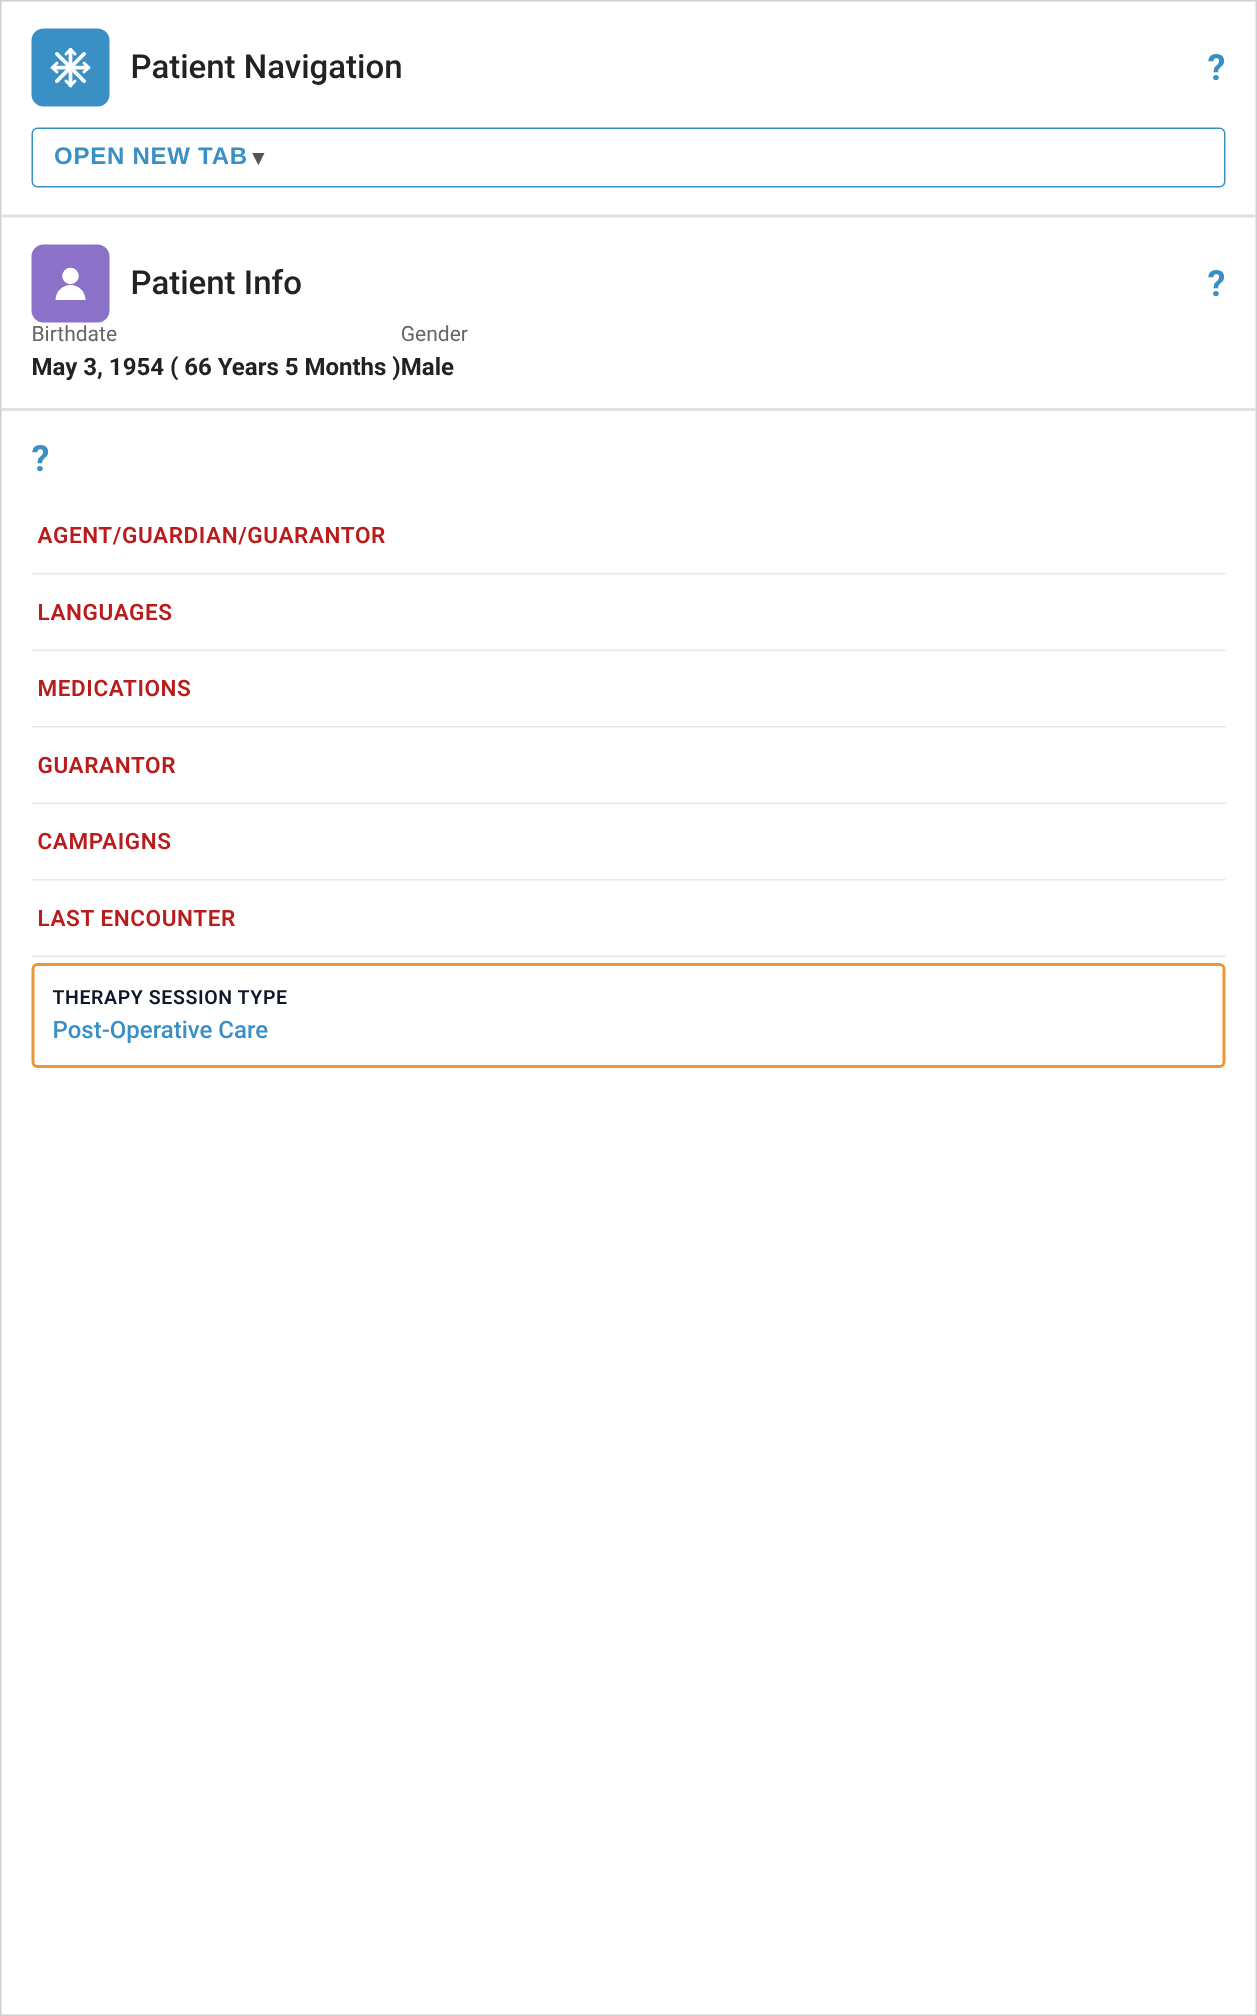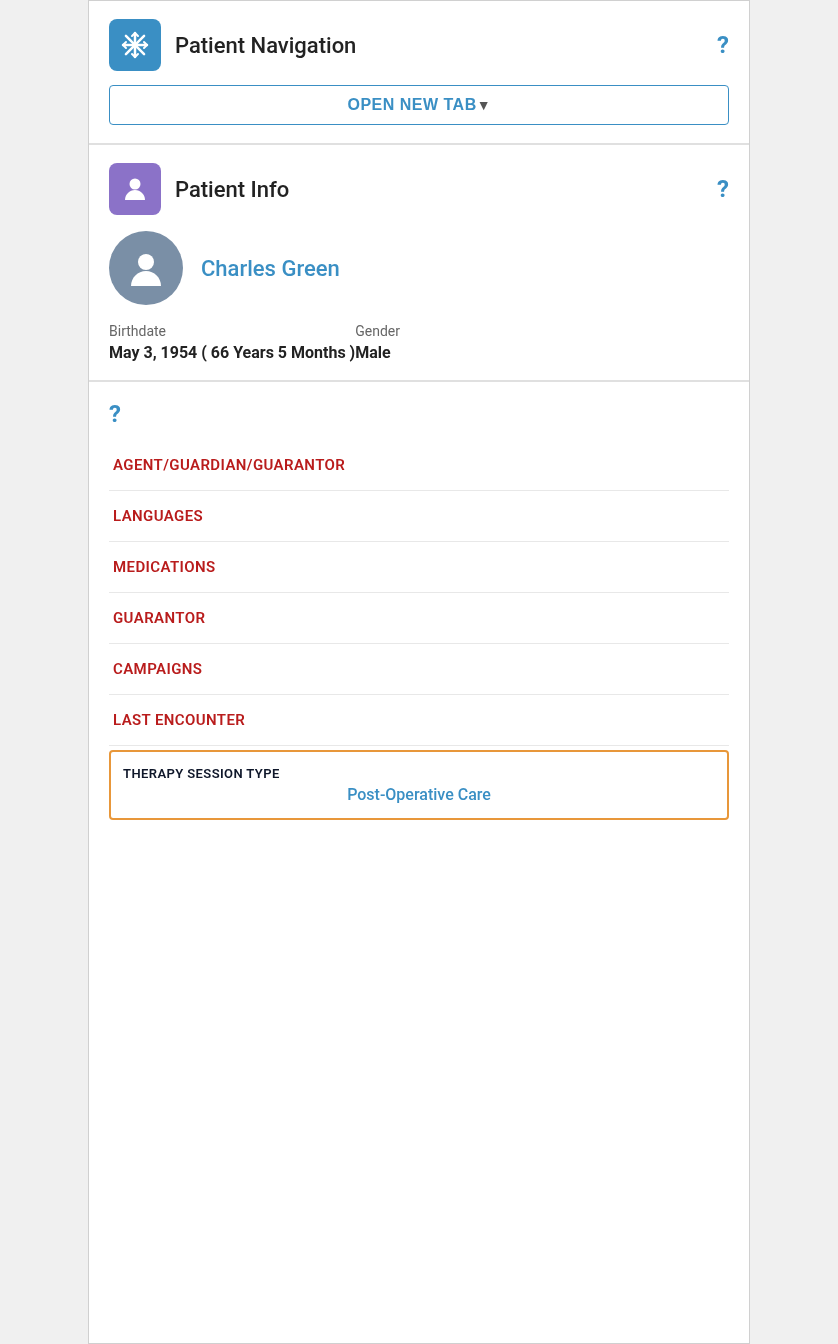--- a/index.html
+++ b/index.html
@@ -11,21 +11,21 @@
     body {
       font-family: -apple-system, BlinkMacSystemFont, 'Segoe UI', Roboto, Arial, sans-serif;
       background: #f0f0f0;
       display: flex;
       justify-content: center;
       align-items: flex-start;
       min-height: 100vh;
     }
 
     .app-container {
-      width: 662px;
+      width: 838px;
       min-height: 1344px;
       background: #ffffff;
       border: 1px solid #d0d0d0;
       display: flex;
       flex-direction: column;
     }
 
     
     .section-nav {
       padding: 18px 20px 18px 20px;
@@ -90,21 +90,21 @@
       color: #3a8fc4;
       font-size: 24px;
       font-weight: 700;
       cursor: pointer;
     }
 
     
     .open-new-tab-btn {
       display: flex;
       align-items: center;
-      justify-content: center;
+      justify-content: flex-start;
       border: 1.5px solid #3a8fc4;
       border-radius: 4px;
       padding: 10px 14px;
       cursor: pointer;
       background: #fff;
       width: 100%;
     }
 
     .open-new-tab-label {
       color: #3a8fc4;
@@ -211,21 +211,20 @@
       font-size: 13px;
       font-weight: 600;
       letter-spacing: 0.4px;
       margin-bottom: 4px;
     }
 
     .card-menu-item-highlighted .item-value {
       color: #3a8fc4;
       font-size: 16px;
       font-weight: 500;
-      text-align: center;
     }
   </style>
 </head>
 <body>
 
 <div class="app-container">
 
   <div class="section-nav">
     <div class="section-header">
       <div class="section-header-left">
@@ -263,29 +262,20 @@
           <svg width="28" height="28" viewBox="0 0 28 28" fill="white">
             <circle cx="14" cy="9" r="5.5" fill="white"></circle>
             <path d="M4 25c0-5.523 4.477-10 10-10s10 4.477 10 10" fill="white"></path>
           </svg>
         </div>
         <span class="section-title">Patient Info</span>
       </div>
       <span class="help-icon">?</span>
     </div>
 
-    <div class="patient-avatar-row">
-      <div class="avatar-circle">
-        <svg width="40" height="40" viewBox="0 0 40 40" fill="white">
-          <circle cx="20" cy="14" r="8" fill="white"></circle>
-          <path d="M5 38c0-8.284 6.716-15 15-15s15 6.716 15 15" fill="white"></path>
-        </svg>
-      </div>
-      <span class="patient-name-link">Charles Green</span>
-    </div>
 
     <div class="patient-details-row">
       <div class="detail-group">
         <span class="detail-label">Birthdate</span>
         <span class="detail-value">May 3, 1954 ( 66 Years 5 Months )</span>
       </div>
       <div class="detail-group">
         <span class="detail-label">Gender</span>
         <span class="detail-value">Male</span>
       </div>

